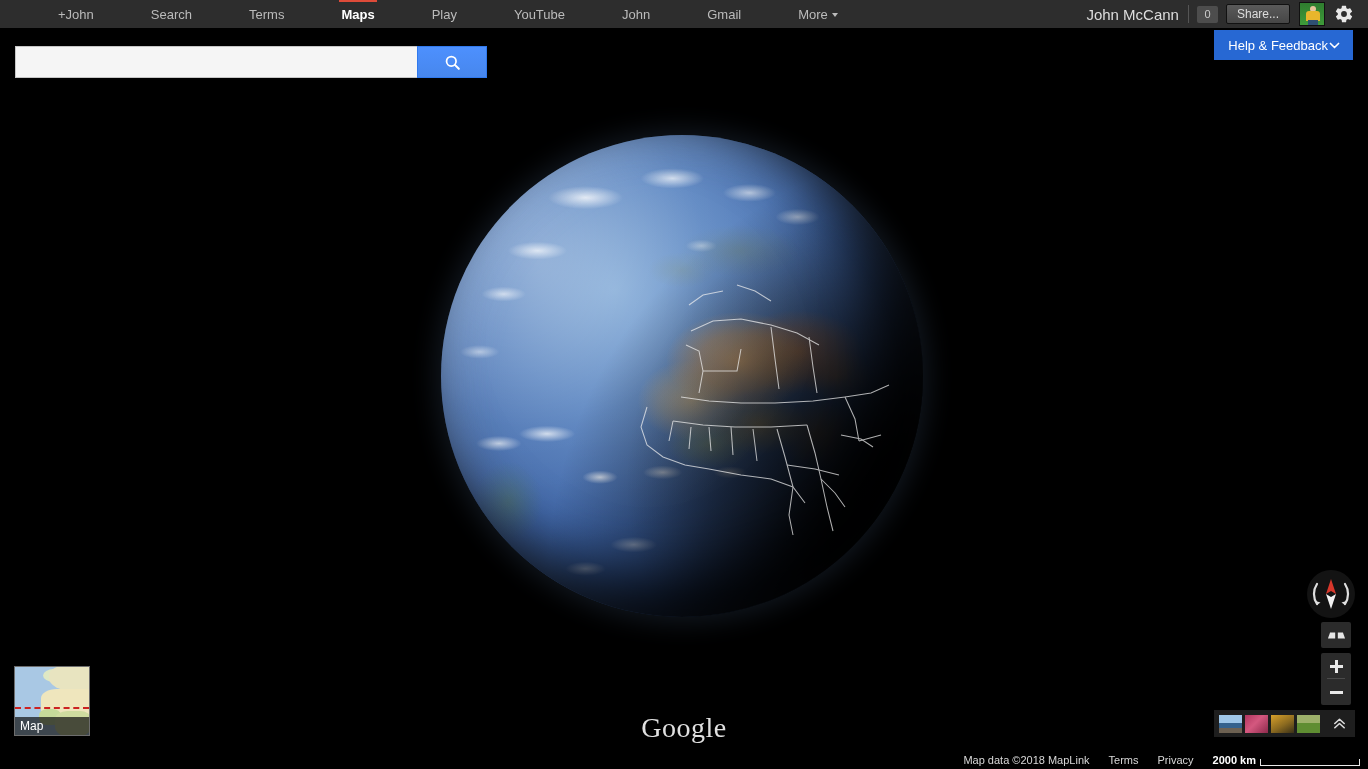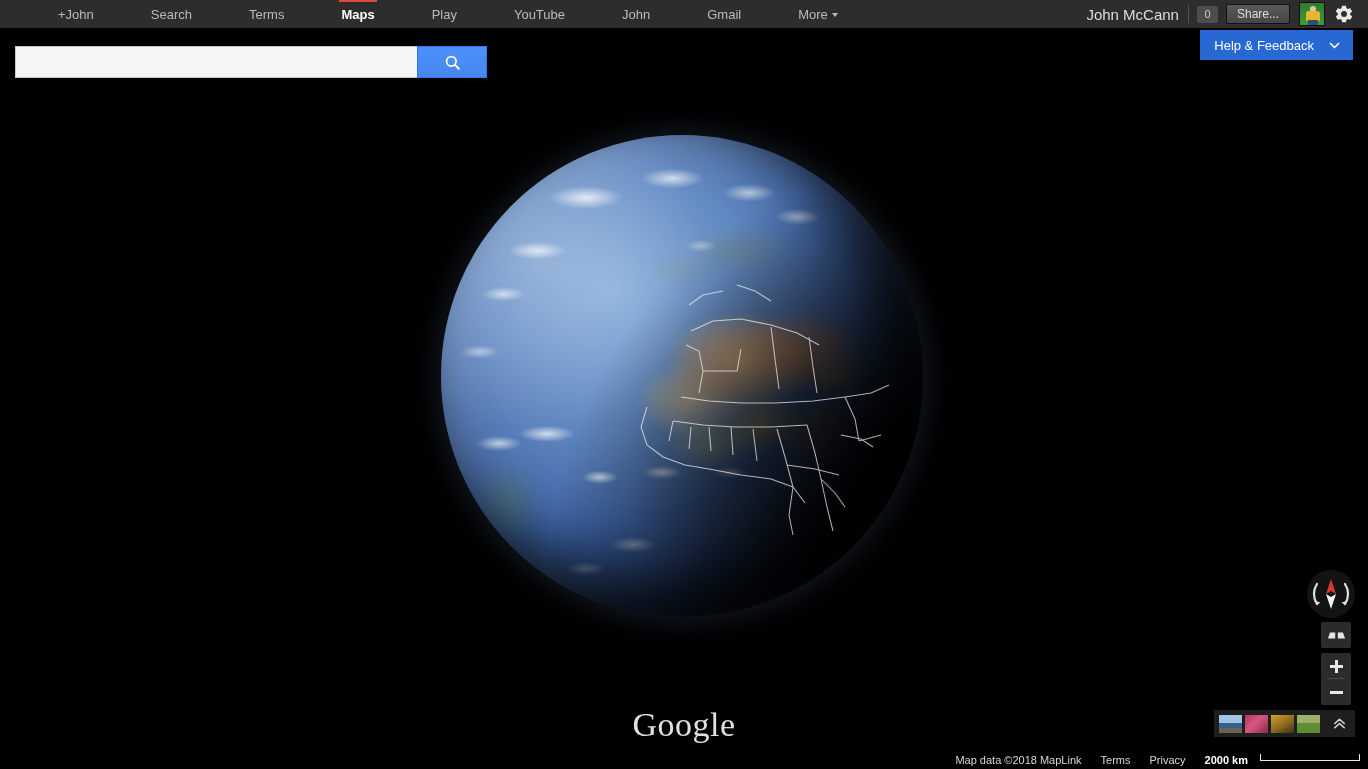--- a/index.html
+++ b/index.html
@@ -79,21 +79,21 @@
   #searchbtn {
     width: 70px; height: 32px; border: 1px solid #3079ed;
     background: linear-gradient(#4d90fe,#4787ed);
     cursor: pointer; display: flex; align-items: center; justify-content: center;
   }
 
   
   #helpfeedback {
     position: absolute; right: 15px; top: 30px; z-index: 50;
     height: 30px; background: #2768d3;
-    display: flex; align-items: center; gap: 14px;
+    display: flex; align-items: center; gap: 0;
     padding: 0 12px 0 14px; cursor: pointer;
   }
   #helpfeedback .hf-label { color: #fff; font-size: 13px; white-space: nowrap; }
 
   
   #map { position: absolute; left: 0; top: 29px; width: 1368px; height: 740px;
          background: #000; overflow: hidden; }
   #globe {
     position: absolute; left: 441px; top: 106px;
     width: 482px; height: 482px; border-radius: 50%;
@@ -142,21 +142,21 @@
                 inset 16px 14px 40px rgba(190,215,245,0.20);
     pointer-events: none;
   }
   
   #borders { position: absolute; left: 441px; top: 106px; width: 482px; height: 482px;
              pointer-events: none; }
 
   
   #watermark {
     position: absolute; left: 0; right: 0; bottom: 25px; text-align: center;
-    color: rgba(255,255,255,0.88); font-size: 34px;
+    color: rgba(255,255,255,0.88); font-size: 28px;
     font-family: "Liberation Serif", serif; letter-spacing: 0.5px;
     z-index: 20; text-shadow: 0 1px 3px rgba(0,0,0,0.9);
   }
 
   
   #minimap {
     position: absolute; left: 14px; bottom: 33px; width: 76px; height: 70px;
     border: 1px solid #6d6d6d; overflow: hidden; cursor: pointer; z-index: 40;
     background: #a8c9e8;
   }
@@ -218,21 +218,21 @@
   #thumbstrip .expand { width: 20px; height: 20px; margin-left: 6px; cursor: pointer;
     display: flex; align-items: center; justify-content: center; }
 
   
   #attrib {
     position: absolute; right: 8px; bottom: 3px; z-index: 40;
     display: flex; align-items: center; gap: 19px;
     color: #d8d8d8; font-size: 11px; white-space: nowrap;
   }
   #attrib a { color: #d8d8d8; text-decoration: none; }
-  #attrib .scalewrap { display: flex; align-items: flex-start; gap: 12px; }
+  #attrib .scalewrap { display: flex; align-items: flex-end; gap: 4px; }
   #attrib .scaletext { font-weight: bold; font-size: 11px; color: #fff; }
   #attrib .scalebar {
     width: 100px; height: 7px;
     border: 1px solid #e8e8e8; border-top: none;
   }
 </style>
 </head>
 <body>
 
 <div id="app">
@@ -325,20 +325,30 @@
     </button>
   </div>
 
   <div id="helpfeedback">
     <span class="hf-label">Help &amp; Feedback</span>
     <svg viewBox="0 0 16 16" width="13" height="13">
       <path d="M3 5.5 L8 10.5 L13 5.5" fill="none" stroke="#fff" stroke-width="2" stroke-linecap="round" stroke-linejoin="round"></path>
     </svg>
   </div>
 
+  <div id="minimap">
+    <span class="mm-sea"></span>
+    <span class="mm-eur2"></span>
+    <span class="mm-eur"></span>
+    <span class="mm-afr"></span>
+    <span class="mm-green"></span>
+    <span class="mm-afr2"></span>
+    <span class="mm-line"></span>
+    <span class="mm-label">Map</span>
+  </div>
 
   <div id="compass">
     <svg viewBox="0 0 48 48" width="48" height="48">
       <path d="M10 14 A18 18 0 0 0 10 34" fill="none" stroke="#e0e0e0" stroke-width="2.2" stroke-linecap="round"></path>
       <path d="M8.5 31 L10 35 L13.5 32.5" fill="#e0e0e0"></path>
       <path d="M38 14 A18 18 0 0 1 38 34" fill="none" stroke="#e0e0e0" stroke-width="2.2" stroke-linecap="round"></path>
       <path d="M39.5 31 L38 35 L34.5 32.5" fill="#e0e0e0"></path>
       <path d="M24 9 L29 24 L24 21 L19 24 Z" fill="#d8372b"></path>
       <path d="M24 39 L29 24 L24 27 L19 24 Z" fill="#f2f2f2"></path>
     </svg>

